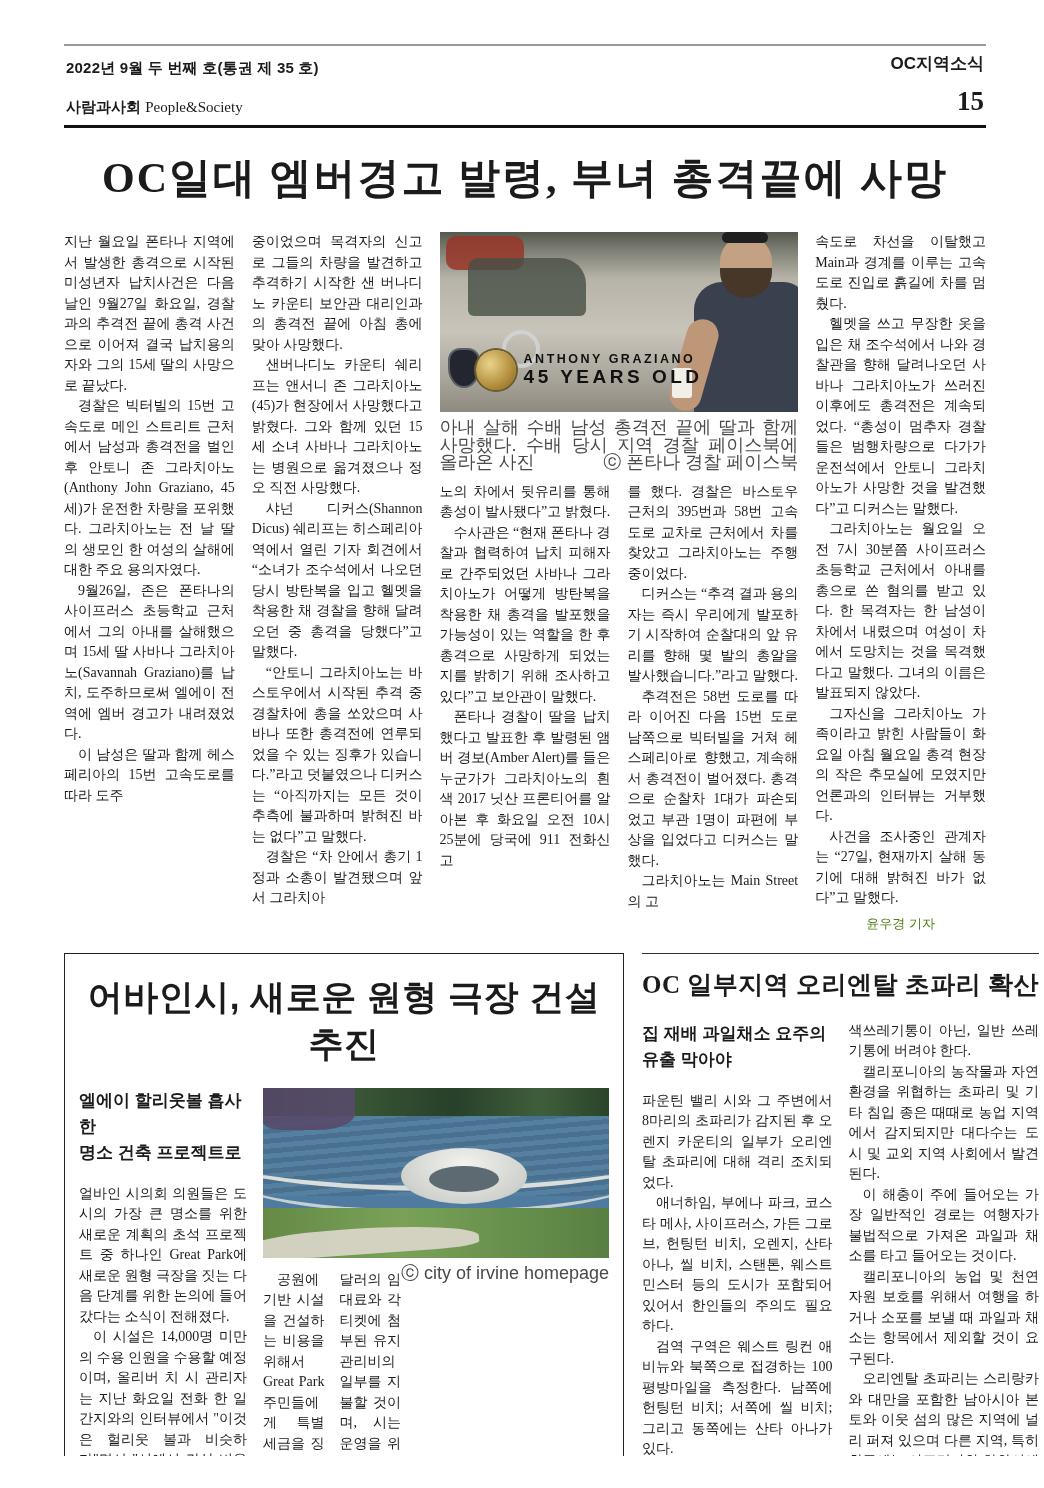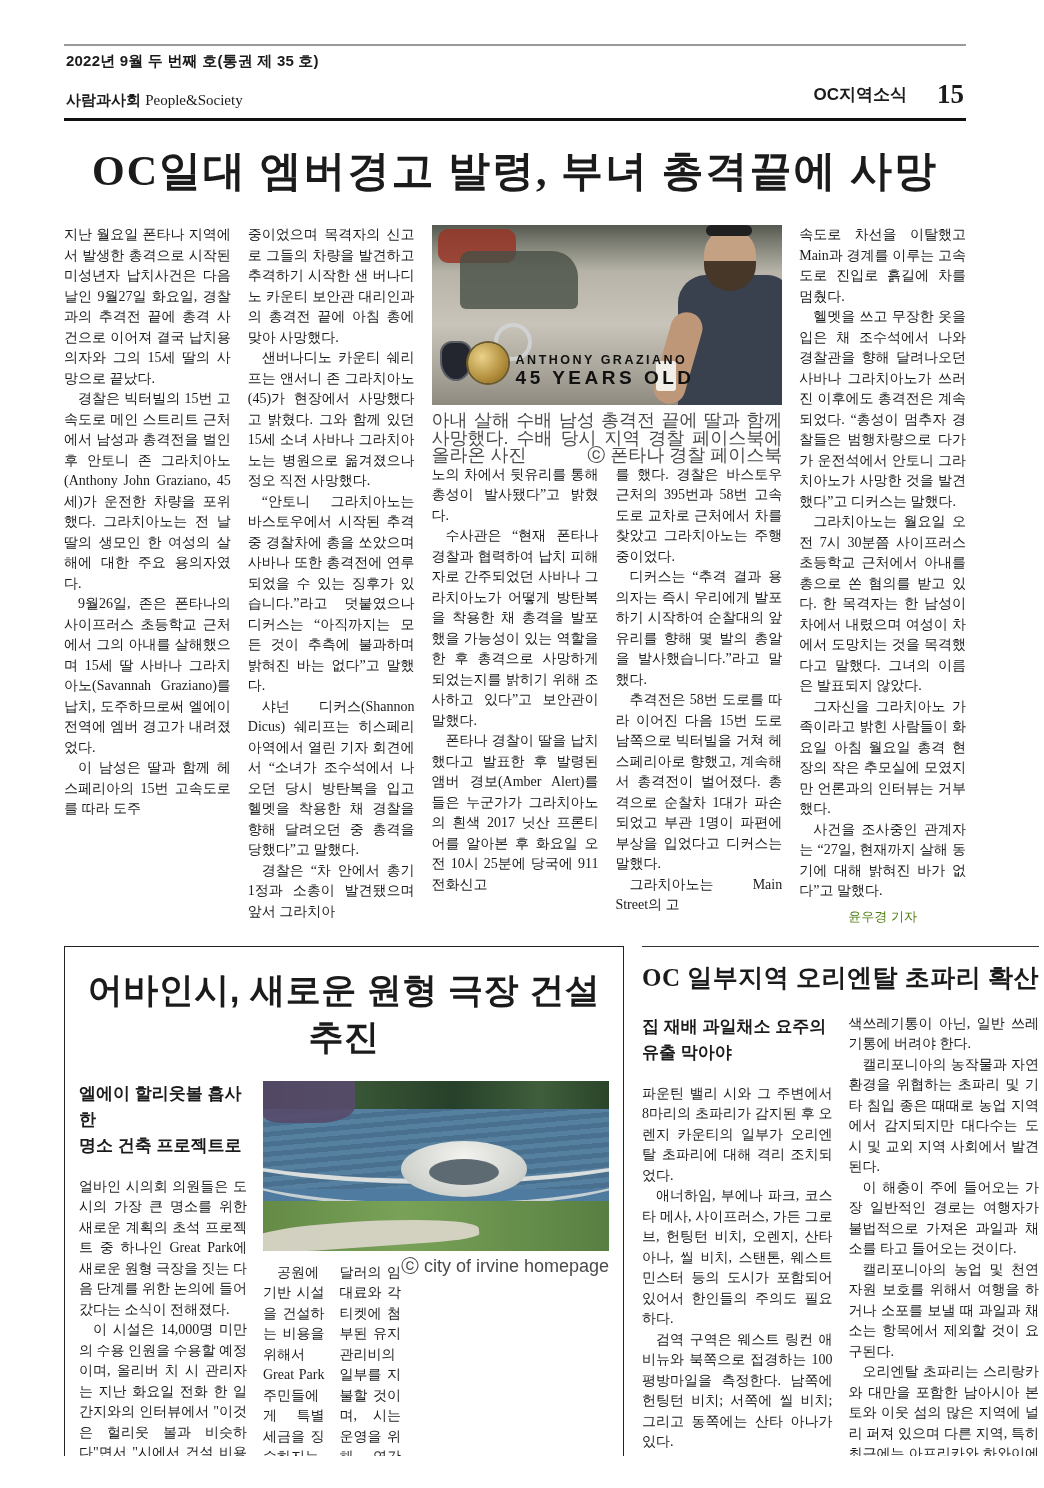--- a/index.html
+++ b/index.html
@@ -1,58 +1,58 @@
 <!DOCTYPE html>
 <html lang="ko"><head>
 <meta charset="utf-8">
 <style>
   html,body{margin:0;padding:0;background:#ffffff;}
   body{width:1044px;height:1488px;font-family:"Liberation Sans","DejaVu Sans",sans-serif;color:#1b1b1b;}
-  .page{position:relative;width:1044px;height:1456px;overflow:hidden;box-sizing:border-box;padding:44px 78px 0 64px;}
+  .page{position:relative;width:1044px;height:1456px;overflow:hidden;box-sizing:border-box;padding:44px 58px 0 64px;}
 
   
   .masthead{border-top:2px solid #9a9a9a;border-bottom:3px solid #111;padding:6px 2px 8px;display:flex;justify-content:space-between;align-items:flex-end;}
   .mh-issue{font-size:15px;font-weight:700;letter-spacing:.2px;}
   .mh-section{margin-top:20px;font-size:15px;}
   .mh-kr{font-weight:700;}
   .mh-en{font-family:"Liberation Serif","DejaVu Serif",serif;font-size:15px;}
-  .mh-right{display:flex;align-items:center;gap:30px;}
+  .mh-right{display:flex;align-items:flex-end;gap:11px;flex-direction:column;}
   .mh-label{font-size:17px;font-weight:700;}
   .mh-num{font-family:"Liberation Serif","DejaVu Serif",serif;font-size:27px;font-weight:600;}
 
   
   .a1-headline{font-family:"Liberation Serif","DejaVu Serif",serif;font-size:42px;font-weight:600;letter-spacing:2px;text-align:center;margin:22px 0 26px;}
   .a1-grid{display:grid;grid-template-columns:repeat(5,1fr);column-gap:17px;}
   .subhead{font-size:17px;font-weight:800;line-height:26px;margin:0 0 18px;}
   .bp{margin:0;font-size:14px;line-height:20.5px;text-align:justify;font-family:"Liberation Serif","DejaVu Serif",serif;}
   .ind{text-indent:14px;}
   .byline{margin-top:6px;text-align:center;font-size:13px;color:#4d7c0f;}
   .a1-mid{grid-column:3 / 5;}
-  .a1-mid-cols{display:grid;grid-template-columns:1fr 1fr;column-gap:17px;}
+  .a1-mid-cols{display:grid;grid-template-columns:1fr 1fr;column-gap:17px;margin-top:10px;}
 
   
   .photo-row{display:flex;gap:3px;}
   .photo{position:relative;flex:1;height:180px;overflow:hidden;}
   .photo-left{background:linear-gradient(180deg,#55584e 0%,#7d7f74 10%,#b7b3a8 26%,#c8c4b9 55%,#a9a49a 82%,#8f8a80 100%);}
   .pl-red{position:absolute;top:4px;left:6px;width:78px;height:34px;background:#983628;border-radius:10px;opacity:.85;}
   .pl-window{position:absolute;top:26px;left:28px;width:118px;height:58px;background:#474f45;border-radius:10px 26px 6px 6px;opacity:.8;}
   .pl-nissan{position:absolute;left:62px;top:98px;width:30px;height:30px;border:4px solid #d2d5d7;border-radius:50%;opacity:.85;}
   .pl-man{position:absolute;right:-8px;top:50px;width:112px;height:132px;background:#39404e;border-radius:28px 22px 0 0;}
   .pl-head{position:absolute;right:26px;top:4px;width:52px;height:58px;background:#c5a183;border-radius:45%;}
   .pl-beard{position:absolute;right:26px;top:36px;width:52px;height:30px;background:#463728;border-radius:0 0 26px 26px;}
   .pl-glasses{position:absolute;right:30px;top:0;width:46px;height:11px;background:#202020;border-radius:6px;}
   .pl-arm{position:absolute;right:88px;top:86px;width:32px;height:94px;background:#bd9778;border-radius:16px;transform:rotate(16deg);}
   .pl-cup{position:absolute;right:106px;bottom:14px;width:20px;height:30px;background:#f1efe8;border-radius:3px;}
   .photo-right{background:linear-gradient(160deg,#d4aaa0 0%,#c79b90 45%,#b98e84 100%);}
   .pr-hair{position:absolute;left:50%;transform:translateX(-50%);top:-18px;width:132px;height:122px;background:#2e2620;border-radius:50% 50% 46% 46%;}
   .pr-face{position:absolute;left:50%;transform:translateX(-50%);top:8px;width:72px;height:92px;background:#b8835f;border-radius:46%;}
   .pr-torso{position:absolute;left:50%;transform:translateX(-50%);bottom:-6px;width:152px;height:72px;background:repeating-linear-gradient(96deg,#9db9cd 0 9px,#edf1f4 9px 15px);border-radius:20px 20px 0 0;}
   .badge-shield{position:absolute;width:28px;height:36px;background:#23262e;border:2px solid #5a5e66;border-radius:12px 12px 50% 50%;bottom:24px;left:8px;}
   .badge-gold{position:absolute;width:40px;height:40px;border-radius:50%;background:radial-gradient(circle at 35% 35%,#ead28a,#b08c3a 62%,#7e5f20);box-shadow:0 0 0 2px #6b5a2a;bottom:22px;left:36px;}
-  .pl-text{position:absolute;left:84px;bottom:16px;color:#111;margin-top:28px;}
+  .pl-text{position:absolute;left:84px;bottom:24px;color:#111;margin-top:28px;}
   .pl-name{font-weight:800;font-size:12.5px;letter-spacing:2.5px;}
   .pl-age{font-weight:800;font-size:19px;letter-spacing:3.5px;}
   .pr-text{position:absolute;right:6px;bottom:30px;text-align:right;color:#0d0d0d;}
   .pr-name{font-weight:800;font-size:16px;}
   .pr-age{font-weight:800;font-size:14.5px;}
   .caption{margin-top:7px;font-size:18px;line-height:17.5px;color:#4a4a4a;text-align:justify;}
   .credit{float:right;color:#4a4a4a;}
 
   
   .bottom{display:grid;grid-template-columns:560px 1fr;column-gap:18px;margin-top:20px;}
@@ -104,22 +104,22 @@
       <div>
         <p class="bp">지난 월요일 폰타나 지역에서 발생한 총격으로 시작된 미성년자 납치사건은 다음날인 9월27일 화요일, 경찰과의 추격전 끝에 총격 사건으로 이어져 결국 납치용의자와 그의 15세 딸의 사망으로 끝났다.</p>
         <p class="bp ind">경찰은 빅터빌의 15번 고속도로 메인 스트리트 근처에서 남성과 총격전을 벌인 후 안토니 존 그라치아노(Anthony John Graziano, 45세)가 운전한 차량을 포위했다. 그라치아노는 전 날 딸의 생모인 한 여성의 살해에 대한 주요 용의자였다.</p>
         <p class="bp ind">9월26일, 존은 폰타나의 사이프러스 초등학교 근처에서 그의 아내를 살해했으며 15세 딸 사바나 그라치아노(Savannah Graziano)를 납치, 도주하므로써 엘에이 전역에 엠버 경고가 내려졌었다.</p>
         <p class="bp ind">이 남성은 딸과 함께 헤스페리아의 15번 고속도로를 따라 도주</p>
       </div>
 
       <div>
         <p class="bp">중이었으며 목격자의 신고로 그들의 차량을 발견하고 추격하기 시작한 샌 버나디노 카운티 보안관 대리인과의 총격전 끝에 아침 총에 맞아 사망했다.</p>
         <p class="bp ind">샌버나디노 카운티 쉐리프는 앤서니 존 그라치아노(45)가 현장에서 사망했다고 밝혔다. 그와 함께 있던 15세 소녀 사바나 그라치아노는 병원으로 옮겨졌으나 정오 직전 사망했다.</p>
+        <p class="bp ind">샤넌 디커스(Shannon Dicus) 쉐리프는 히스페리아역에서 열린 기자 회견에서 “소녀가 조수석에서 나오던 당시 방탄복을 입고 헬멧을 착용한 채 경찰을 향해 달려오던 중 총격을 당했다”고 말했다.</p>
         <p class="bp ind">“안토니 그라치아노는 바스토우에서 시작된 추격 중 경찰차에 총을 쏘았으며 사바나 또한 총격전에 연루되었을 수 있는 징후가 있습니다.”라고 덧붙였으나 디커스는 “아직까지는 모든 것이 추측에 불과하며 밝혀진 바는 없다”고 말했다.</p>
-        <p class="bp ind">샤넌 디커스(Shannon Dicus) 쉐리프는 히스페리아역에서 열린 기자 회견에서 “소녀가 조수석에서 나오던 당시 방탄복을 입고 헬멧을 착용한 채 경찰을 향해 달려오던 중 총격을 당했다”고 말했다.</p>
         <p class="bp ind">경찰은 “차 안에서 총기 1정과 소총이 발견됐으며 앞서 그라치아</p>
       </div>
 
       <div class="a1-mid">
         <div class="photo-row">
           <div class="photo photo-left">
             <div class="pl-red"></div>
             <div class="pl-window"></div>
             <div class="pl-nissan"></div>
             <div class="pl-man"></div>

